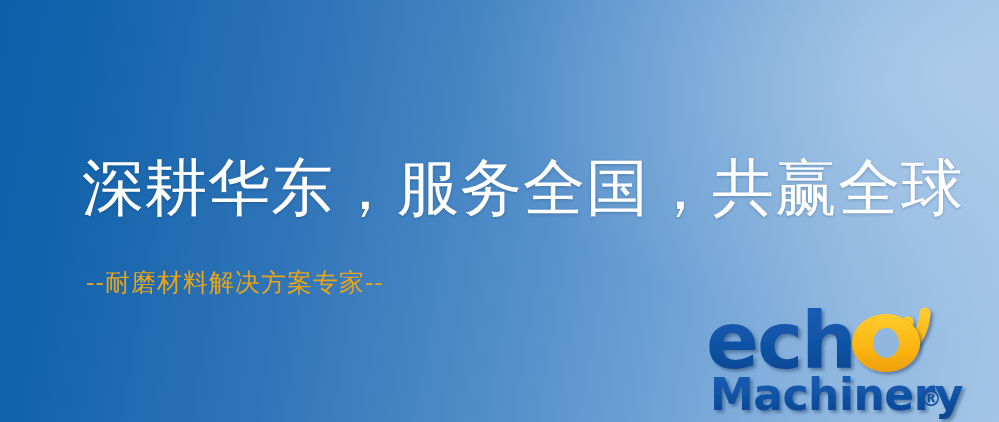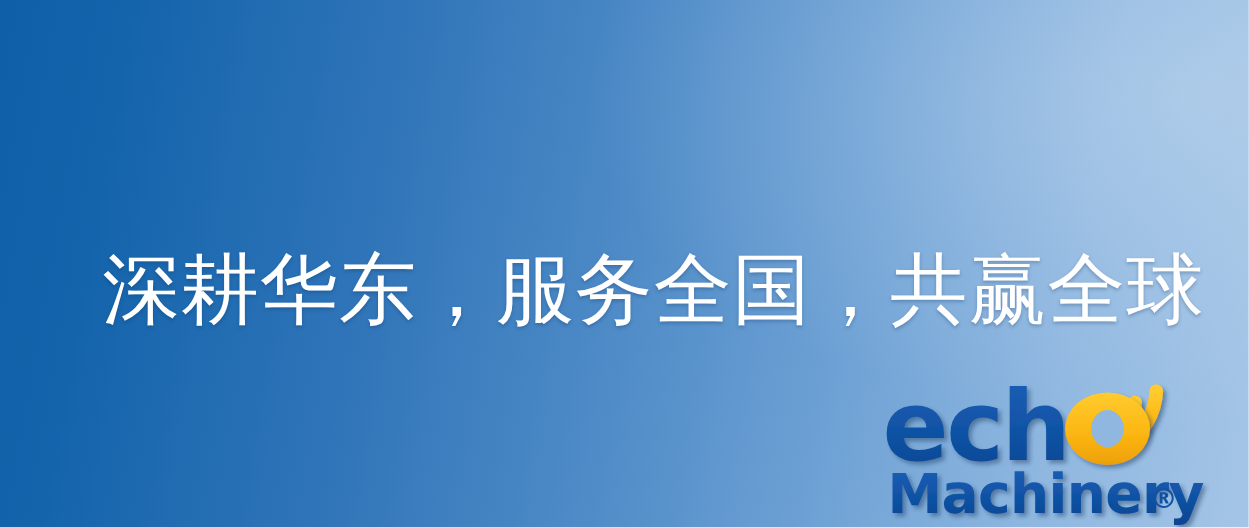--- a/index.html
+++ b/index.html
@@ -40,21 +40,20 @@
     left: 82px;
     top: 151px;
     font-family: "DejaVu Serif", "Liberation Serif", serif;
     font-size: 62px;
     line-height: 74px;
     letter-spacing: 1px;
     color: #ffffff;
     white-space: nowrap;
     text-shadow: 0 1px 3px rgba(10,50,95,0.30);
     z-index: 3;
-    margin-top: 44px;
   }
 
   .subtitle {
     position: absolute;
     left: 86px;
     top: 266px;
     font-family: "DejaVu Serif", "Liberation Serif", serif;
     font-size: 25px;
     line-height: 34px;
     letter-spacing: 1px;
@@ -83,20 +82,21 @@
     font-weight: bold;
   }
 </style>
 </head>
 <body>
 
 <div id="banner">
 
   <div class="headline">深耕华东，服务全国，共赢全球</div>
 
+  <div class="subtitle">--耐磨材料解决方案专家--</div>
 
   <div class="logo">
     <svg viewBox="0 0 252 122" xmlns="http://www.w3.org/2000/svg" aria-hidden="true">
       <defs>
         <filter id="logoShadow" x="-30%" y="-30%" width="180%" height="180%">
           <feDropShadow dx="2.5" dy="2.5" stdDeviation="1.6" flood-color="#14335c" flood-opacity="0.45"></feDropShadow>
         </filter>
         <linearGradient id="goldGrad" x1="0" y1="0" x2="0" y2="1">
           <stop offset="0%" stop-color="#ffcb2e"></stop>
           <stop offset="55%" stop-color="#fcb713"></stop>

